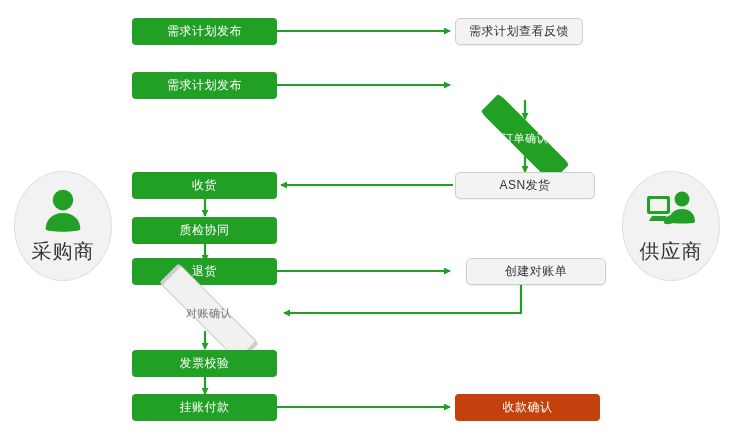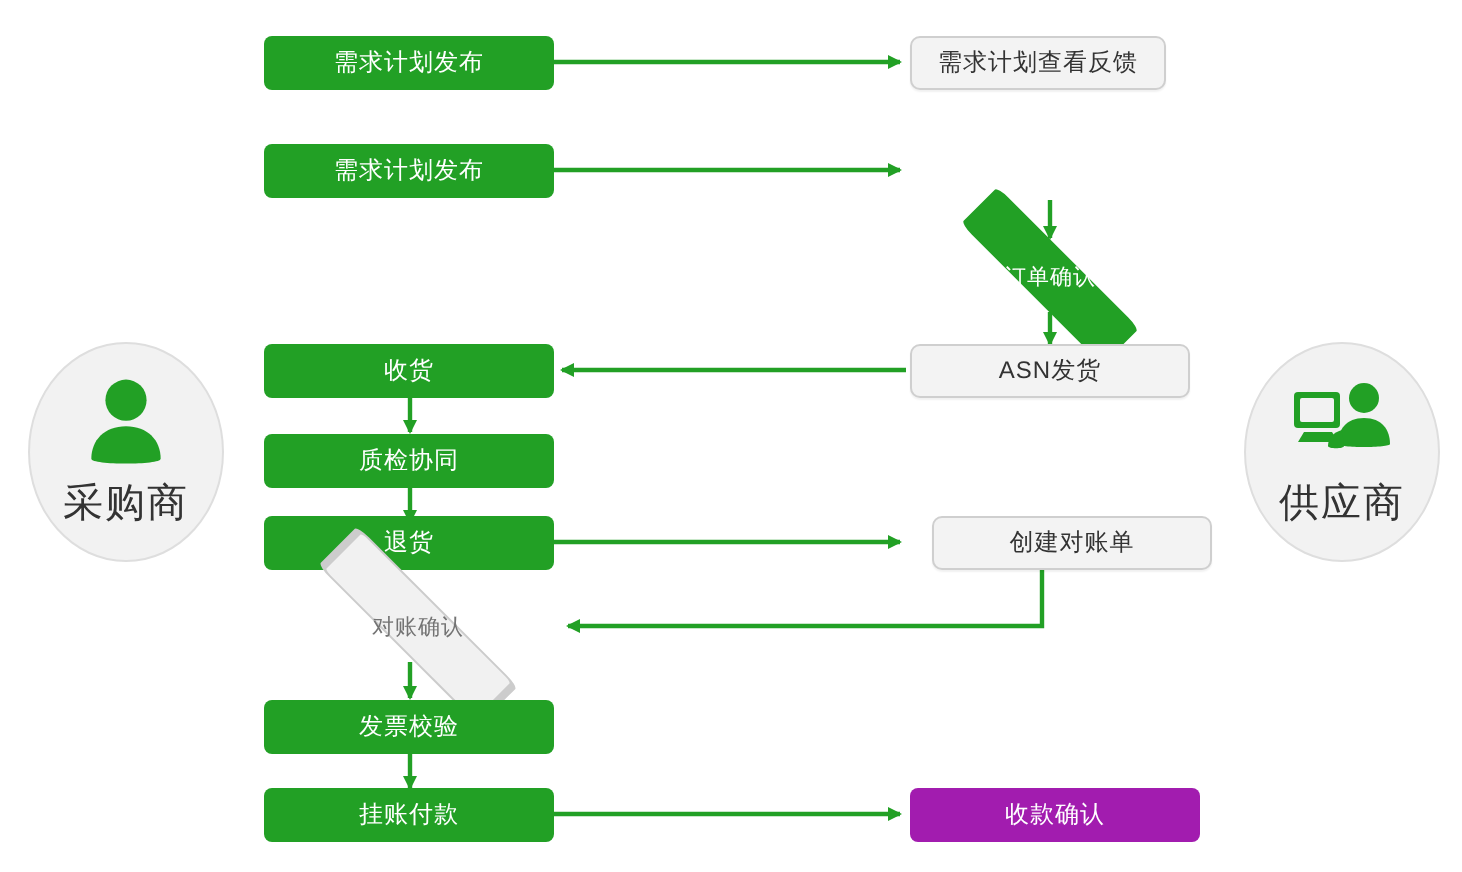--- a/index.html
+++ b/index.html
@@ -46,21 +46,21 @@
     border-radius: 4px;
   }
   .node.plain {
     background: #f3f3f3;
     color: #333333;
     border: 1px solid #cfcfcf;
     border-radius: 5px;
     box-shadow: 0 1px 1px rgba(0,0,0,0.06);
   }
   .node.danger {
-    background: #a21caf;
+    background: #c2410c;
     color: #ffffff;
     border-radius: 4px;
   }
 
   
   .diamond {
     position: absolute;
     z-index: 3;
   }
   .diamond .dshape {

